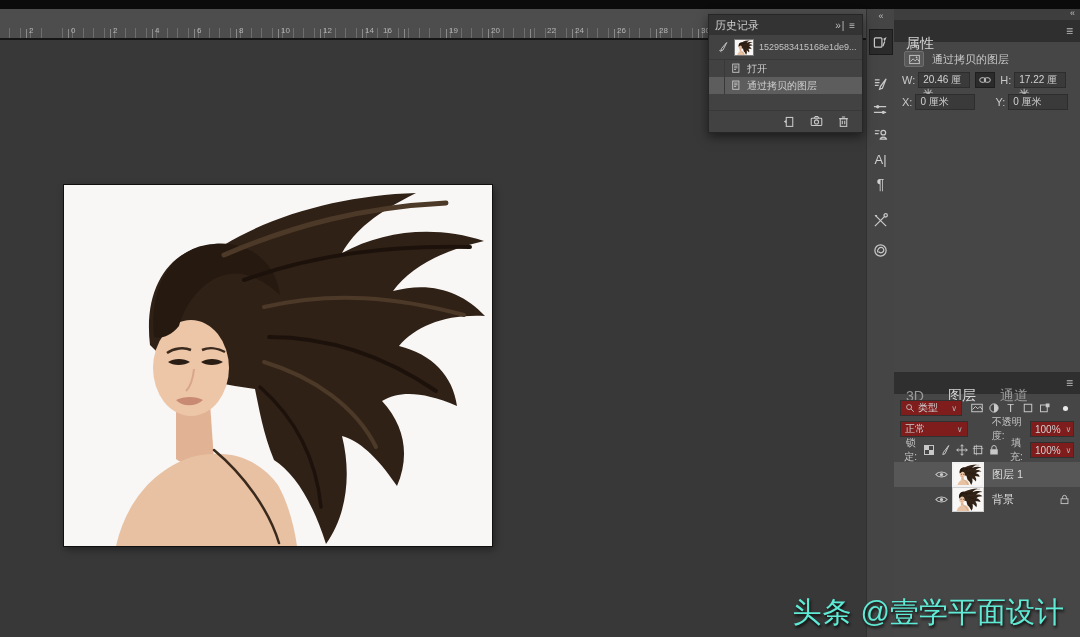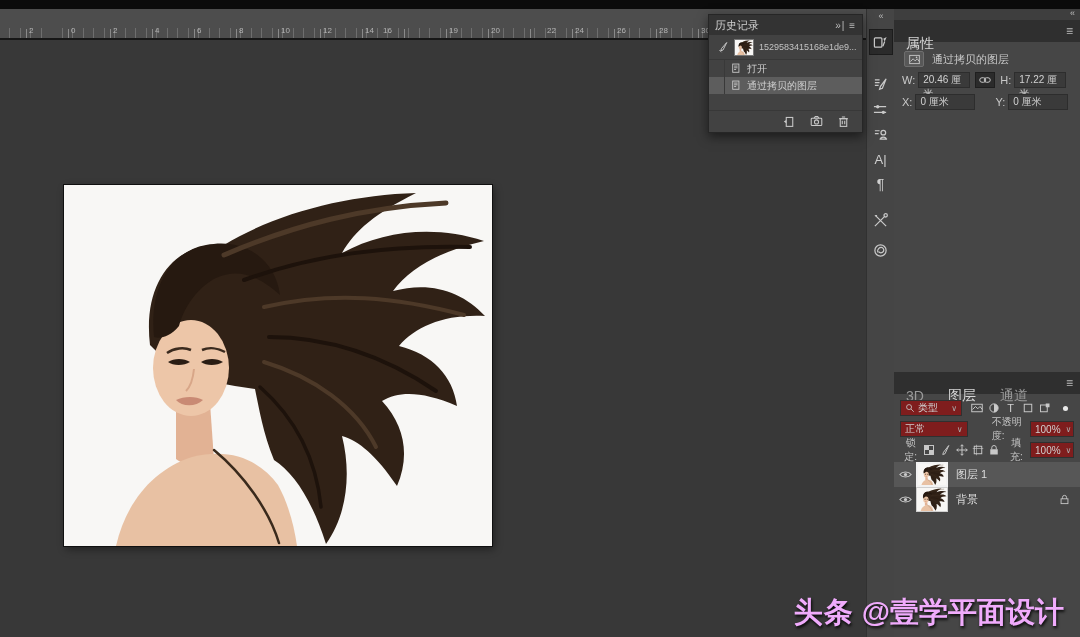--- a/index.html
+++ b/index.html
@@ -56,21 +56,21 @@
              display:flex; align-items:center; justify-content:center; }
 
   
   .lp-row { position:absolute; left:0; width:100%; display:flex; align-items:center;
             font-size:11px; color:#c6c6c6; }
   .mini-ic { display:flex; align-items:center; justify-content:center; width:17px; height:15px; }
   .mini-ic svg { width:12px; height:12px; }
   .dd { background:#7f1d1d; border:1px solid #303030; height:16px; display:flex; align-items:center;
         font-size:10px; color:#d0d0d0; padding:0 4px; }
   .chev { font-size:8px; color:#aaa; margin-left:auto; padding-left:5px;}
-  .layer-row { position:absolute; left:0; width:100%; height:25px; display:flex; align-items:center; }
+  .layer-row { position:absolute; left:0; width:100%; height:25px; display:flex; align-items:center;padding-left:36px; }
   .layer-row.selected { background:#575757; }
   .eye-gutter { width:22px; display:flex; justify-content:center; }
   .layer-thumb { width:32px; height:25px; background:#fff; border:1px solid #cfcfcf; overflow:hidden; margin-right:8px;}
   .layer-thumb.sel { border:2px solid #f2f2f2; }
   .layer-thumb svg { width:100%; height:100%; display:block; }
   .layer-name { font-size:11px; color:#dcdcdc; }
   .layer-lock { margin-left:auto; margin-right:10px; }
 
   
   .history { position:absolute; left:708px; top:14px; width:155px; height:119px; background:#424242;
@@ -84,22 +84,22 @@
   .hist-snap .fname { font-size:9px; color:#c4c4c4; white-space:nowrap; overflow:hidden; }
   .hist-step { display:flex; align-items:center; height:17px; font-size:10px; color:#d0d0d0; }
   .hist-step .gutter { width:16px; height:100%; border-right:1px solid #393939; }
   .hist-step.selected { background:#5d5d5d; }
   .hist-step svg { width:11px; height:11px; margin:0 5px 0 6px; }
   .hist-foot { position:absolute; bottom:0; left:0; width:100%; height:22px; border-top:1px solid #383838;
                display:flex; align-items:center; justify-content:flex-end; gap:14px; padding-right:12px;}
   .hist-foot svg { width:13px; height:13px; }
 
   
-  .watermark { position:absolute; right:16px; bottom:4px; z-index:30; font-size:29px; font-weight:bold;
-               color:#f0abfc; text-shadow:1px 2px 3px rgba(0,0,0,.9); white-space:nowrap; }
+  .watermark { position:absolute; right:16px; bottom:4px; z-index:30; font-size:29px; font-weight:normal;
+               color:#5eead4; text-shadow:1px 2px 3px rgba(0,0,0,.9); white-space:nowrap; }
   .watermark .brand { letter-spacing:1px; margin-right:8px; }
 
   svg.ic { fill:none; stroke:#c9c9c9; stroke-width:1.3; }
   svg.ic .f { fill:#c9c9c9; stroke:none; }
 </style>
 </head>
 <body>
 
 <div class="app">
 

